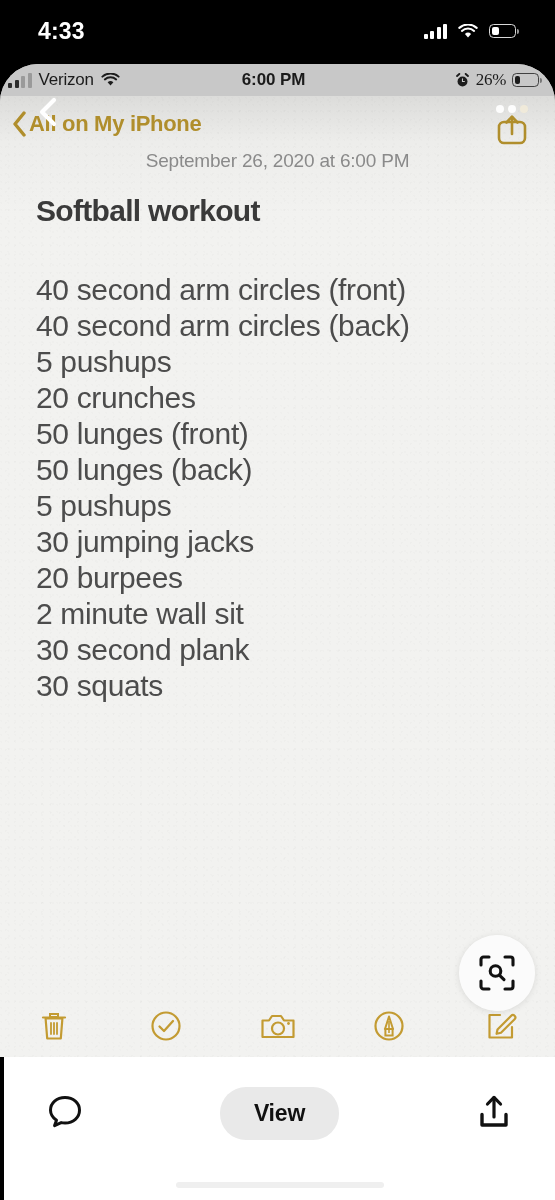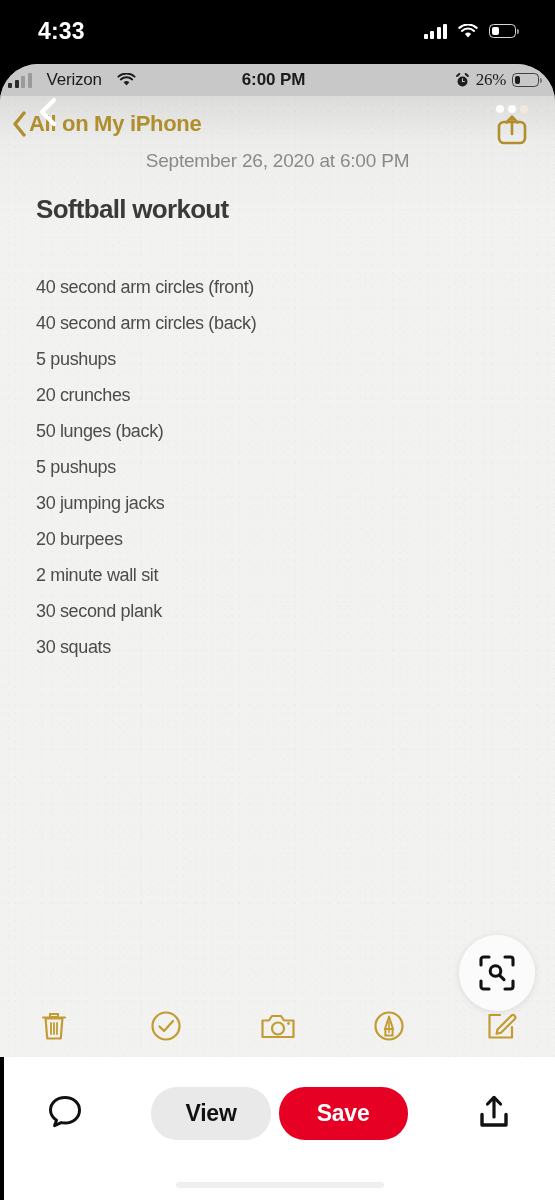--- a/index.html
+++ b/index.html
@@ -61,21 +61,21 @@
 
   
   .ios-statusbar {
     position:relative; height:32px;
     background:#C8C8C8;
     display:flex; align-items:center;
     padding:0 16px 0 8px;
     color:#1b1b1b;
     font-size:17px; font-weight:600;
   }
-  .ios-left { display:flex; align-items:center; gap:15px; flex:1 1 0; }
+  .ios-left { display:flex; align-items:center; gap:7px; flex:1 1 0; }
   .ios-center { flex:0 0 auto; font-size:17px; font-weight:700; letter-spacing:-.1px; }
   .ios-right { display:flex; align-items:center; gap:6px; flex:1 1 0; justify-content:flex-end; }
 
   .sig-bars.dark i { background:#2a2a2a; }
   .sig-bars.dark i:nth-child(1){ background:#2a2a2a; }
   .sig-bars.dark i:nth-child(3),
   .sig-bars.dark i:nth-child(4){ background:#9a9a9a; }
 
   .carrier { font-size:17px; font-weight:500; letter-spacing:-.2px; }
   .pct { font-size:17px; font-weight:500; letter-spacing:-.3px;font-family:Liberation Serif, serif; }
@@ -126,26 +126,26 @@
   }
   .dots i:nth-child(3){ background:#F0EADA; }
 
   
   .note-date {
     text-align:center; font-size:19px; color:#8A8A8A;
     letter-spacing:-.2px; margin-top:-2px;
   }
   .note-title {
     margin:22px 0 0 36px;
-    font-size:26px; font-weight:700; color:#3A3A3A;
+    font-size:30px; font-weight:700; color:#3A3A3A;
     letter-spacing:-.7px;
   }
   .note-body { margin:44px 0 0 36px; }
   .note-line {
-    font-size:18px; color:#4C4C4C;
+    font-size:30px; color:#4C4C4C;
     line-height:36px; letter-spacing:-.35px;
     white-space:nowrap;
   }
 
   
   .note-toolbar {
     position:absolute; left:0; right:0; bottom:0; height:62px;
     display:flex; align-items:center; justify-content:space-between;
     padding:0 30px;
   }
@@ -274,20 +274,21 @@
       </div>
 
       <div class="note-date">September 26, 2020 at 6:00 PM</div>
       <h1 class="note-title">Softball workout</h1>
 
       <div class="note-body">
           <div class="note-line">40 second arm circles (front)</div>
           <div class="note-line">40 second arm circles (back)</div>
           <div class="note-line">5 pushups</div>
           <div class="note-line">20 crunches</div>
+          <div class="note-line">50 lunges (front)</div>
           <div class="note-line">50 lunges (back)</div>
           <div class="note-line">5 pushups</div>
           <div class="note-line">30 jumping jacks</div>
           <div class="note-line">20 burpees</div>
           <div class="note-line">2 minute wall sit</div>
           <div class="note-line">30 second plank</div>
           <div class="note-line">30 squats</div>
         </div>
 
       <div class="note-toolbar">
@@ -346,21 +347,20 @@
 
   <div class="pin-bar">
     <div class="pin-icon">
       <svg width="38" height="38" viewBox="0 0 38 38">
         <path d="M19 4.5c8.3 0 14.5 5.6 14.5 12.7S27.3 30 19 30c-1.3 0-2.6-.1-3.8-.4l-6.6 3 1.9-5.3C7.2 24.9 4.5 21.2 4.5 17.2 4.5 10.1 10.7 4.5 19 4.5z" stroke="#111" stroke-width="3" fill="none" stroke-linejoin="round"></path>
       </svg>
     </div>
 
     <div class="pin-pills">
       <button class="pill pill-view">View</button>
-      <button class="pill pill-save">Save</button>
     </div>
 
     <div class="pin-icon">
       <svg width="34" height="36" viewBox="0 0 34 36">
         <path d="M17 3.5 17 23" stroke="#111" stroke-width="3.2" stroke-linecap="round"></path>
         <path d="M10.5 10 17 3.4 23.5 10" stroke="#111" stroke-width="3.2" fill="none" stroke-linecap="round" stroke-linejoin="round"></path>
         <path d="M5 20.5v10.5h24V20.5" stroke="#111" stroke-width="3.4" fill="none" stroke-linecap="round" stroke-linejoin="round"></path>
       </svg>
     </div>
 

